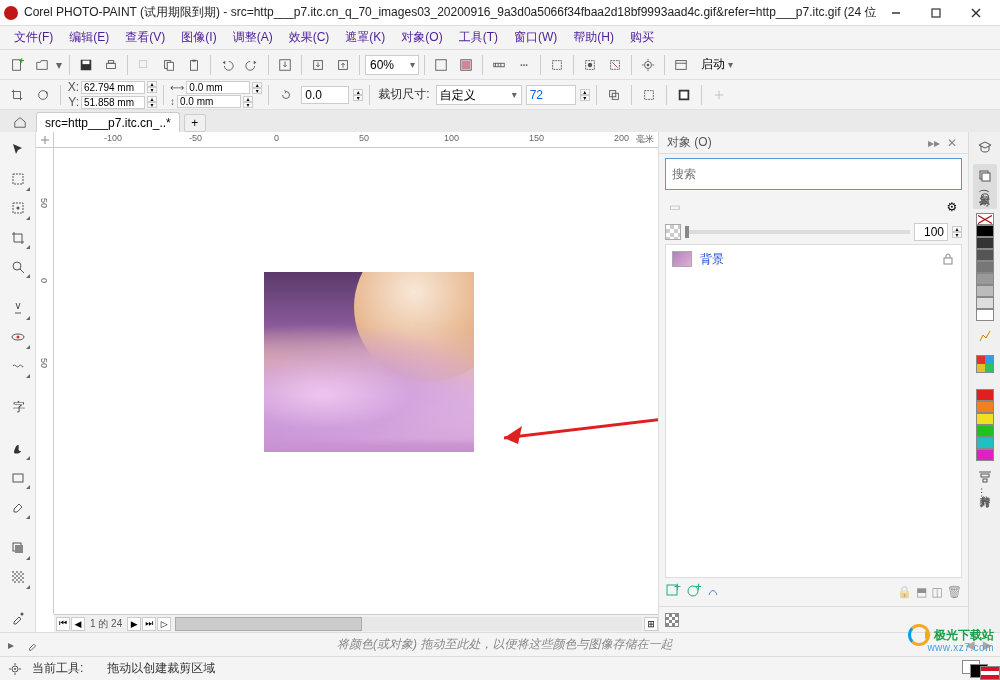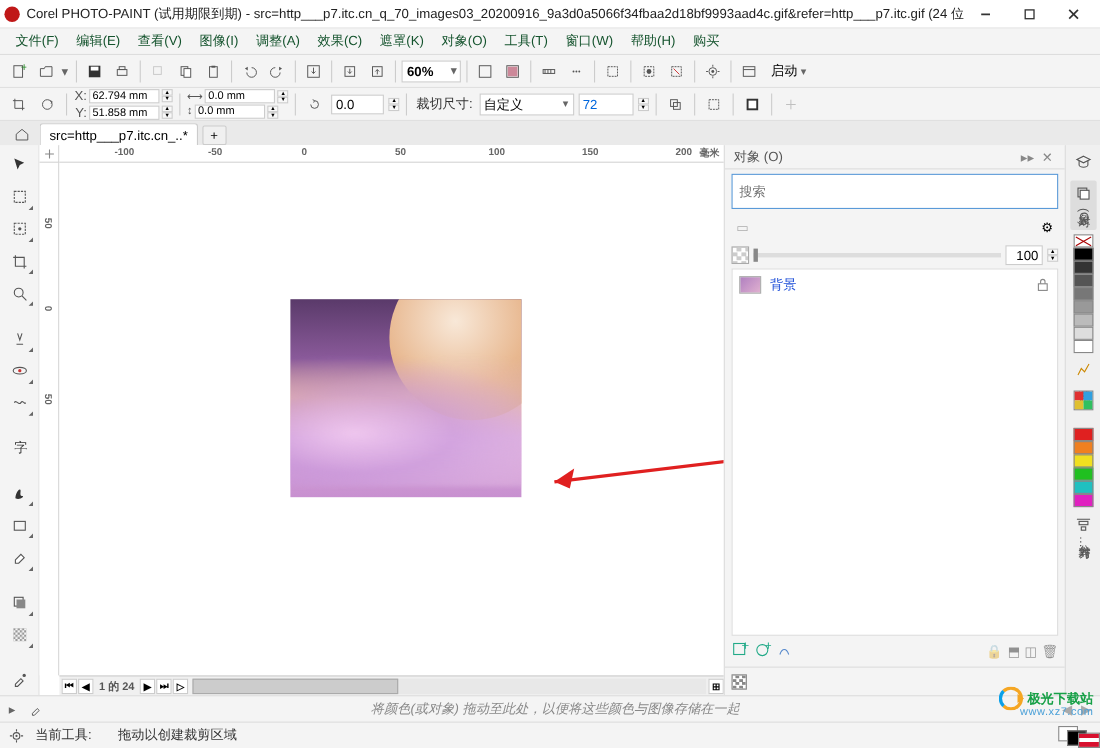--- a/index.html
+++ b/index.html
@@ -6,27 +6,27 @@
 body { width: 1000px; height: 680px; background: #f0f0f0; overflow: hidden; position: relative; }
 
 .titlebar { height: 26px; background: #fff; display: flex; align-items: center; padding: 0 4px; border-bottom: 1px solid #ddd; }
 .titlebar .app-icon { width: 14px; height: 14px; background: #c01818; border-radius: 50%; margin-right: 6px; }
 .titlebar .title { flex: 1; color: #222; white-space: nowrap; overflow: hidden; }
 .winbtns { display: flex; gap: 0; }
 .winbtn { width: 40px; height: 24px; display: flex; align-items: center; justify-content: center; cursor: pointer; }
 .winbtn svg { width: 12px; height: 12px; }
 
 .menubar { height: 24px; background: #f4f4f4; display: flex; align-items: center; padding: 0 6px; border-bottom: 1px solid #ddd; }
-.menubar .mi { padding: 2px 8px; cursor: pointer; color: #14532d; }
+.menubar .mi { padding: 2px 8px; cursor: pointer; color: #4c1d95; }
 
 .toolbar { height: 30px; background: #f4f4f4; display: flex; align-items: center; padding: 0 6px; border-bottom: 1px solid #e0e0e0; gap: 3px; }
 .tbtn { width: 22px; height: 22px; display: flex; align-items: center; justify-content: center; cursor: pointer; border: 1px solid transparent; border-radius: 2px; }
 .tbtn svg { width: 14px; height: 14px; }
 .sep { width: 1px; height: 20px; background: #ccc; margin: 0 2px; }
-.zoom-sel { height: 20px; border: 1px solid #ccc; padding: 0 16px 0 4px; background: #fff; min-width: 54px; position: relative; line-height: 18px; font-weight: bold;}
+.zoom-sel { height: 20px; border: 1px solid #ccc; padding: 0 16px 0 4px; background: #fff; min-width: 54px; position: relative; line-height: 18px;}
 .zoom-sel::after { content: "▾"; position: absolute; right: 3px; top: 0; font-size: 10px; color: #666; }
 .launch { display: flex; align-items: center; gap: 3px; padding: 0 6px; cursor: pointer; }
 
 .propbar { height: 30px; background: #f4f4f4; display: flex; align-items: center; padding: 0 6px; border-bottom: 1px solid #e0e0e0; gap: 4px; }
 .coord-block { display: flex; flex-direction: column; gap: 1px; font-size: 10px; }
 .coord-row { display: flex; align-items: center; gap: 2px; }
 .coord-row .lbl { width: 12px; text-align: right; color: #555; }
 .coord-val { width: 64px; height: 13px; border: 1px solid #ccc; background: #fff; padding: 0 2px; font-size: 10px; line-height: 11px; }
 .spinners { display: flex; flex-direction: column; }
 .spin { width: 10px; height: 6px; border: 1px solid #ccc; background: #f8f8f8; font-size: 6px; line-height: 4px; text-align: center; cursor: pointer; }
@@ -35,21 +35,21 @@
 .crop-sel { width: 86px; height: 20px; border: 1px solid #ccc; background: #fff; padding: 0 3px; position: relative; line-height: 18px; }
 .crop-sel::after { content: "▾"; position: absolute; right: 4px; top: 0; font-size: 10px; color: #666; }
 .res-input { width: 50px; height: 20px; border: 1px solid #ccc; background: #fff; padding: 0 3px; color: #0066dd; }
 
 .tabbar { height: 22px; background: #eaeaea; display: flex; align-items: flex-end; padding-left: 36px; }
 .hometab { position: absolute; left: 8px; width: 24px; height: 20px; display: flex; align-items: center; justify-content: center; cursor: pointer; }
 .doctab { height: 20px; background: #fff; border: 1px solid #ccc; border-bottom: none; padding: 0 8px; display: flex; align-items: center; gap: 6px; border-radius: 3px 3px 0 0; max-width: 160px; justify-content: flex-end; }
 .doctab span { white-space: nowrap; overflow: hidden; text-overflow: ellipsis; }
 .addtab { width: 22px; height: 18px; display: flex; align-items: center; justify-content: center; margin-left: 4px; border: 1px solid #ccc; background: #f0f0f0; border-radius: 2px; cursor: pointer; }
 
-.workarea { position: absolute; top: 132px; left: 36px; right: 342px; bottom: 48px; background: #fff; font-weight: bold; }
+.workarea { position: absolute; top: 132px; left: 36px; right: 342px; bottom: 48px; background: #fff; }
 .ruler-h { position: absolute; top: 0; left: 18px; right: 0; height: 16px; background: #fff; border-bottom: 1px solid #ccc; }
 .ruler-h .tick-num { position: absolute; top: 1px; font-size: 9px; color: #666; }
 .ruler-h .unit { position: absolute; right: 4px; top: 1px; font-size: 9px; color: #666; }
 .ruler-v { position: absolute; top: 16px; left: 0; width: 18px; bottom: 18px; background: #fff; border-right: 1px solid #ccc; }
 .ruler-v .tickv { position: absolute; left: 3px; font-size: 9px; color: #666; writing-mode: vertical-rl; }
 .ruler-corner { position: absolute; top: 0; left: 0; width: 18px; height: 16px; background: #fff; border-right: 1px solid #ccc; border-bottom: 1px solid #ccc; display: flex; align-items: center; justify-content: center; }
 .canvas-viewport { position: absolute; top: 16px; left: 18px; right: 0; bottom: 18px; background: #fff; overflow: hidden; }
 .action-strip { position: absolute; top: 4px; left: 4px; display: flex; gap: 2px; background: #f6f6f6; border: 1px solid #e0e0e0; padding: 3px; }
 .action-strip .ab { display: flex; align-items: center; gap: 3px; padding: 3px 10px; color: #aaa; cursor: default; }
 .canvas-image { position: absolute; top: 124px; left: 210px; width: 210px; height: 180px; background: linear-gradient(180deg, #5a3a6a 0%, #8a5a9a 30%, #e8b890 50%, #d8a8d8 70%, #c890d0 100%); overflow: hidden; }

